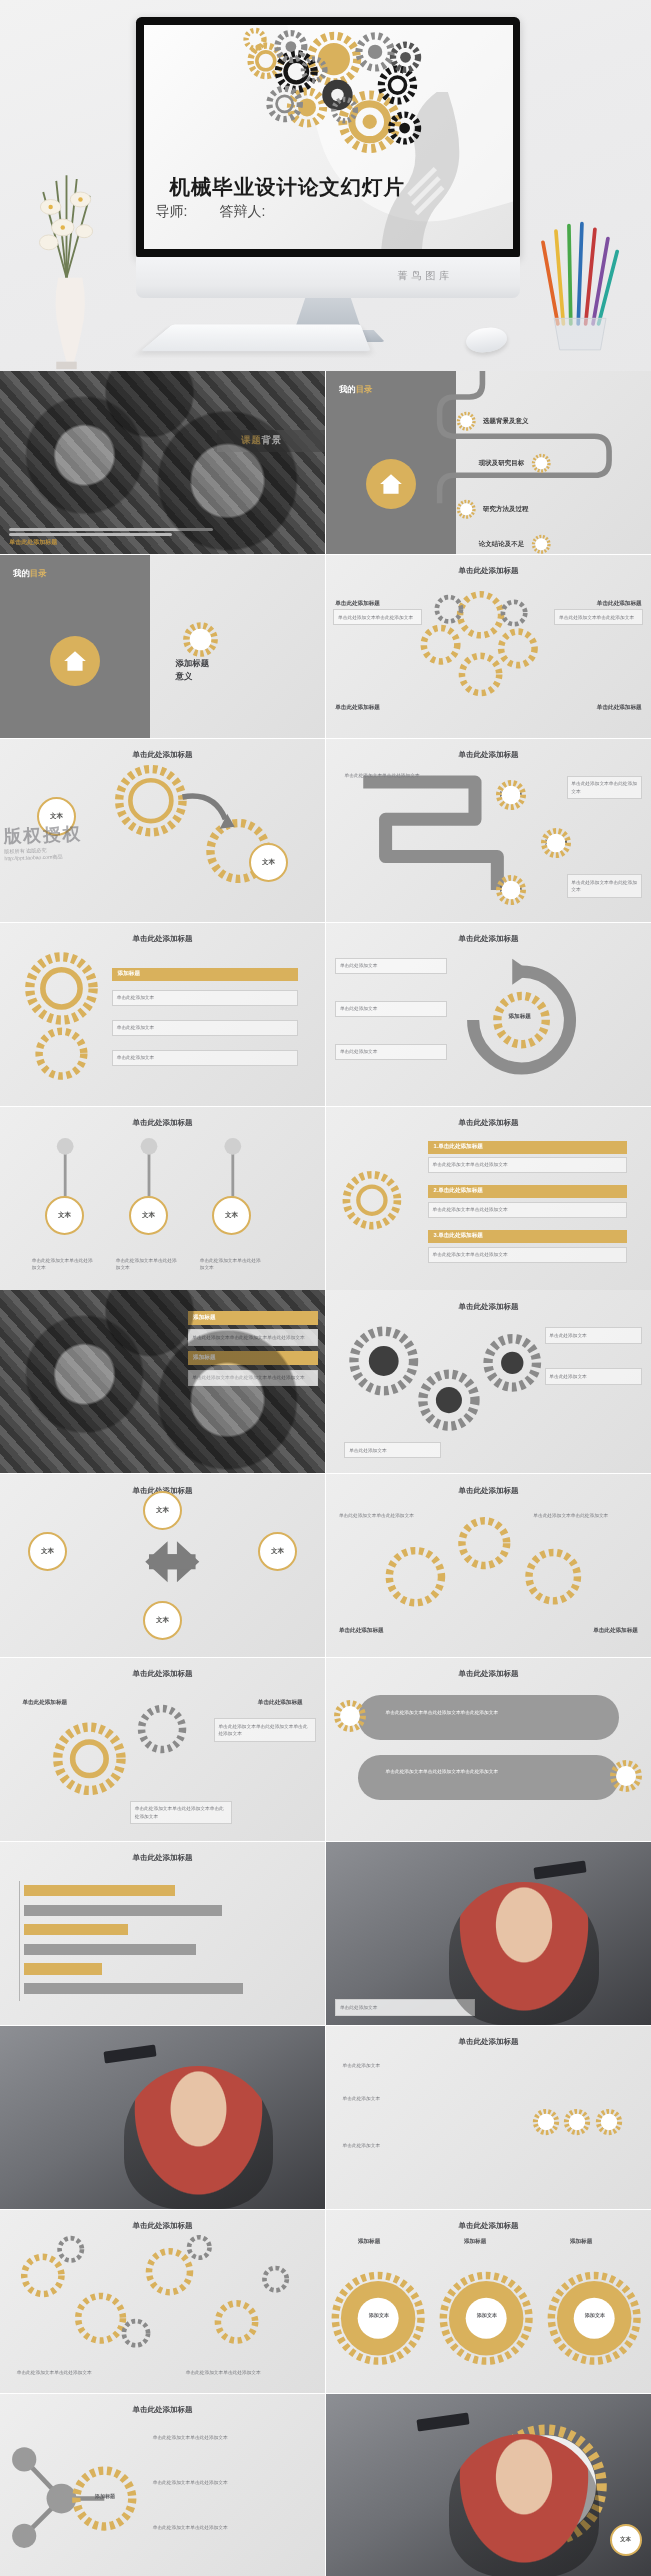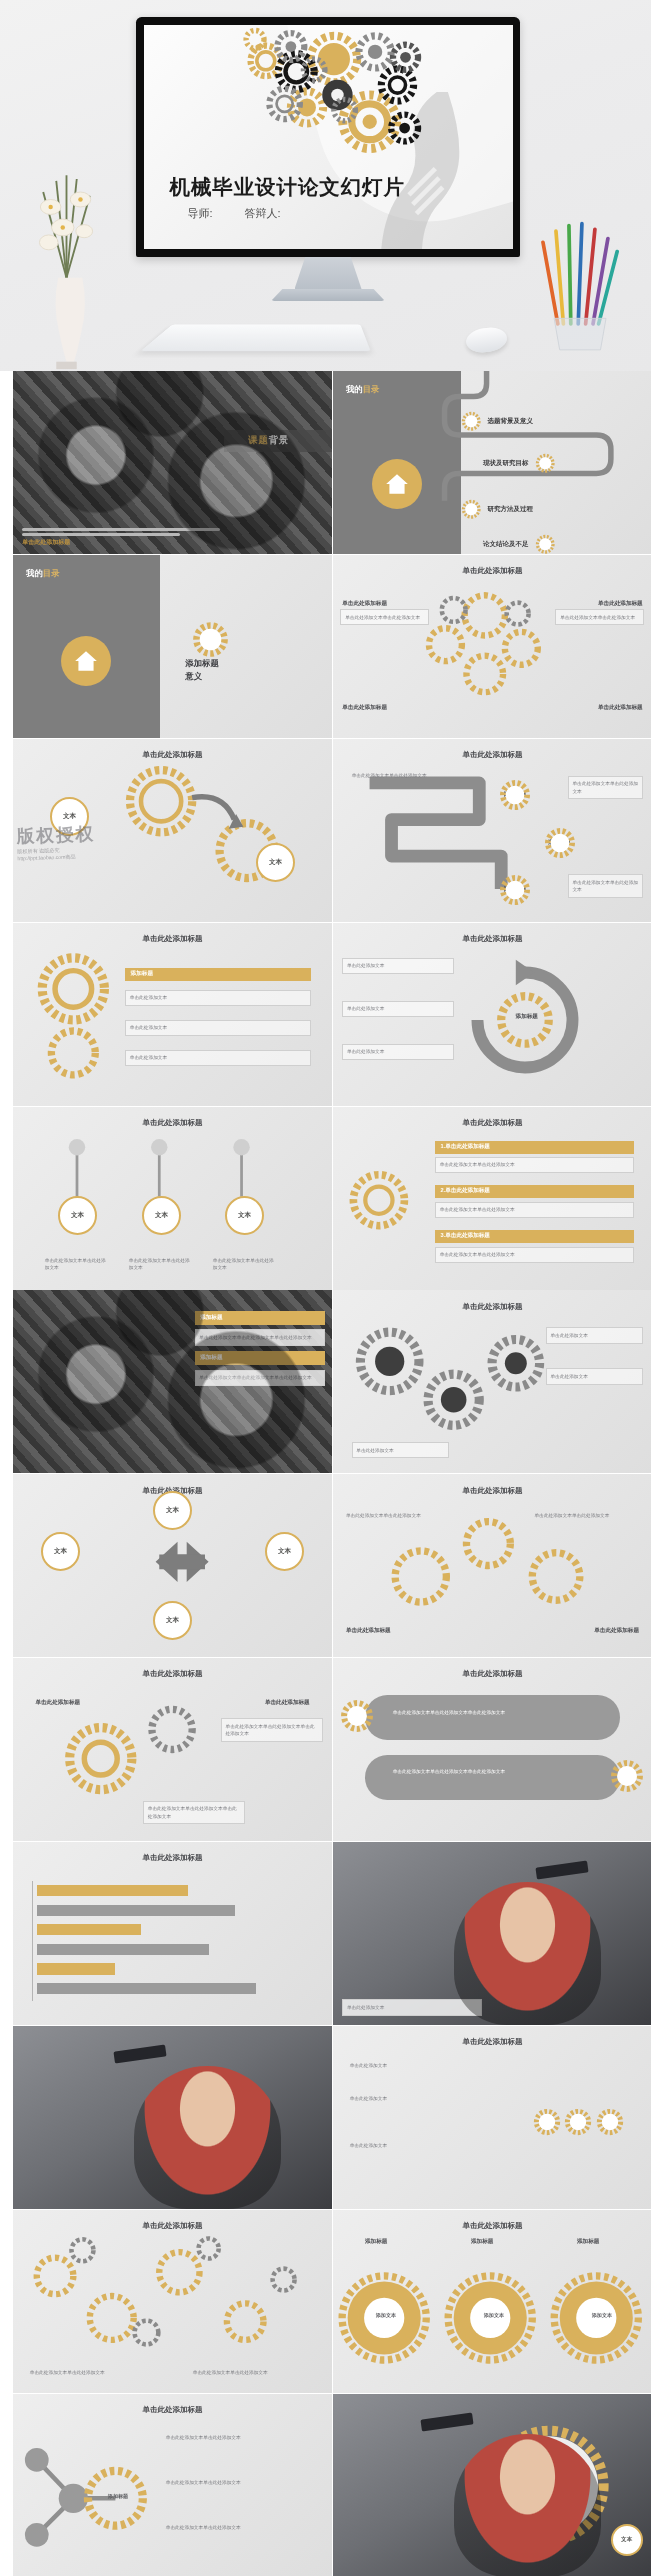--- a/index.html
+++ b/index.html
@@ -45,22 +45,22 @@
   .wrench {
     position: absolute; right: 39px; bottom: -9.3px; width: 123px; height: 168px;
     opacity: .55;
   }
   .slide-title {
     position: absolute; left: 26px; bottom: 48px;
     font-size: 20.5px; font-weight: 700; color: #1b1b1b; letter-spacing: 0.9px;
     white-space: nowrap;
   }
   .slide-sub {
-    position: absolute; left: 44px; bottom: 28px;
-    font-size: 11px; color: #4b4b4b;
+    position: absolute; left: 12px; bottom: 28px;
+    font-size: 14px; color: #4b4b4b;
   }
   .slide-sub span { margin-right: 32px; }
   .mon-base {
     width: 100%; height: 41px;
     background: linear-gradient(180deg,#f3f4f6 0%,#e9eaec 70%,#dcdee1 100%);
     border-radius: 0 0 7.5px 7.5px;
     position: relative;
   }
   .mon-logo {
     position: absolute; right: 67px; top: 12px;
@@ -94,21 +94,21 @@
     transform: rotate(-8deg);
   }
 
   
   .grid {
     width: 652px;
     background: #ffffff;
     padding: 0;
     font-size: 0;
   }
-  .srow { display: flex; width: 652px; padding-left: 13px; }
+  .srow { display: flex; width: 652px; }
   .slide {
     position: relative;
     width: 325px; height: 183px;
     margin: 0 0.9px 0.9px 0;
     background: linear-gradient(135deg,#eeeeee 0%,#e6e6e6 50%,#dedede 100%);
     overflow: hidden;
     font-size: 8.4px;
     color: #55565a;
   }
   .slide:last-child { margin-right: 0; }
@@ -345,20 +345,23 @@
             </g>
           </g>
         </svg>
 
         <div class="slide-title">机械毕业设计论文幻灯片</div>
         <div class="slide-sub">
           <span>导师:</span><span>答辩人:</span>
         </div>
       </div>
     </div>
+    <div class="mon-base">
+      <div class="mon-logo">菁鸟图库</div>
+    </div>
     <div class="mon-neck"></div>
     <div class="mon-foot"></div>
   </div>
 
   <div class="keyboard"></div>
   <div class="mouse"></div>
 </div>
 
 <div class="grid">
 

